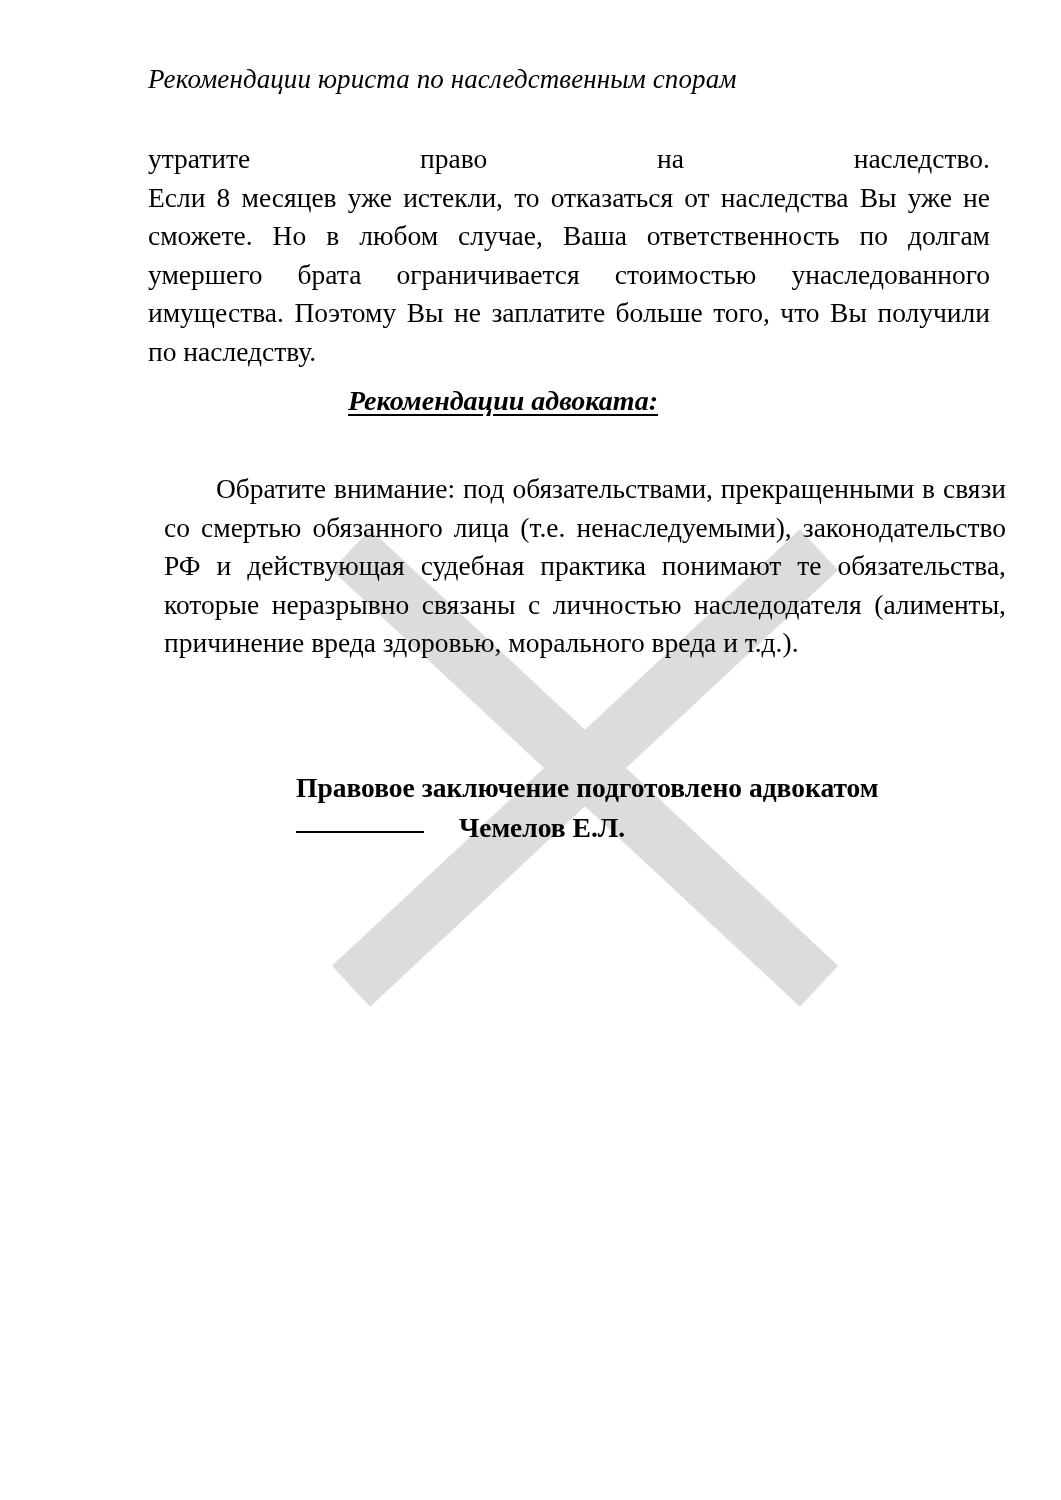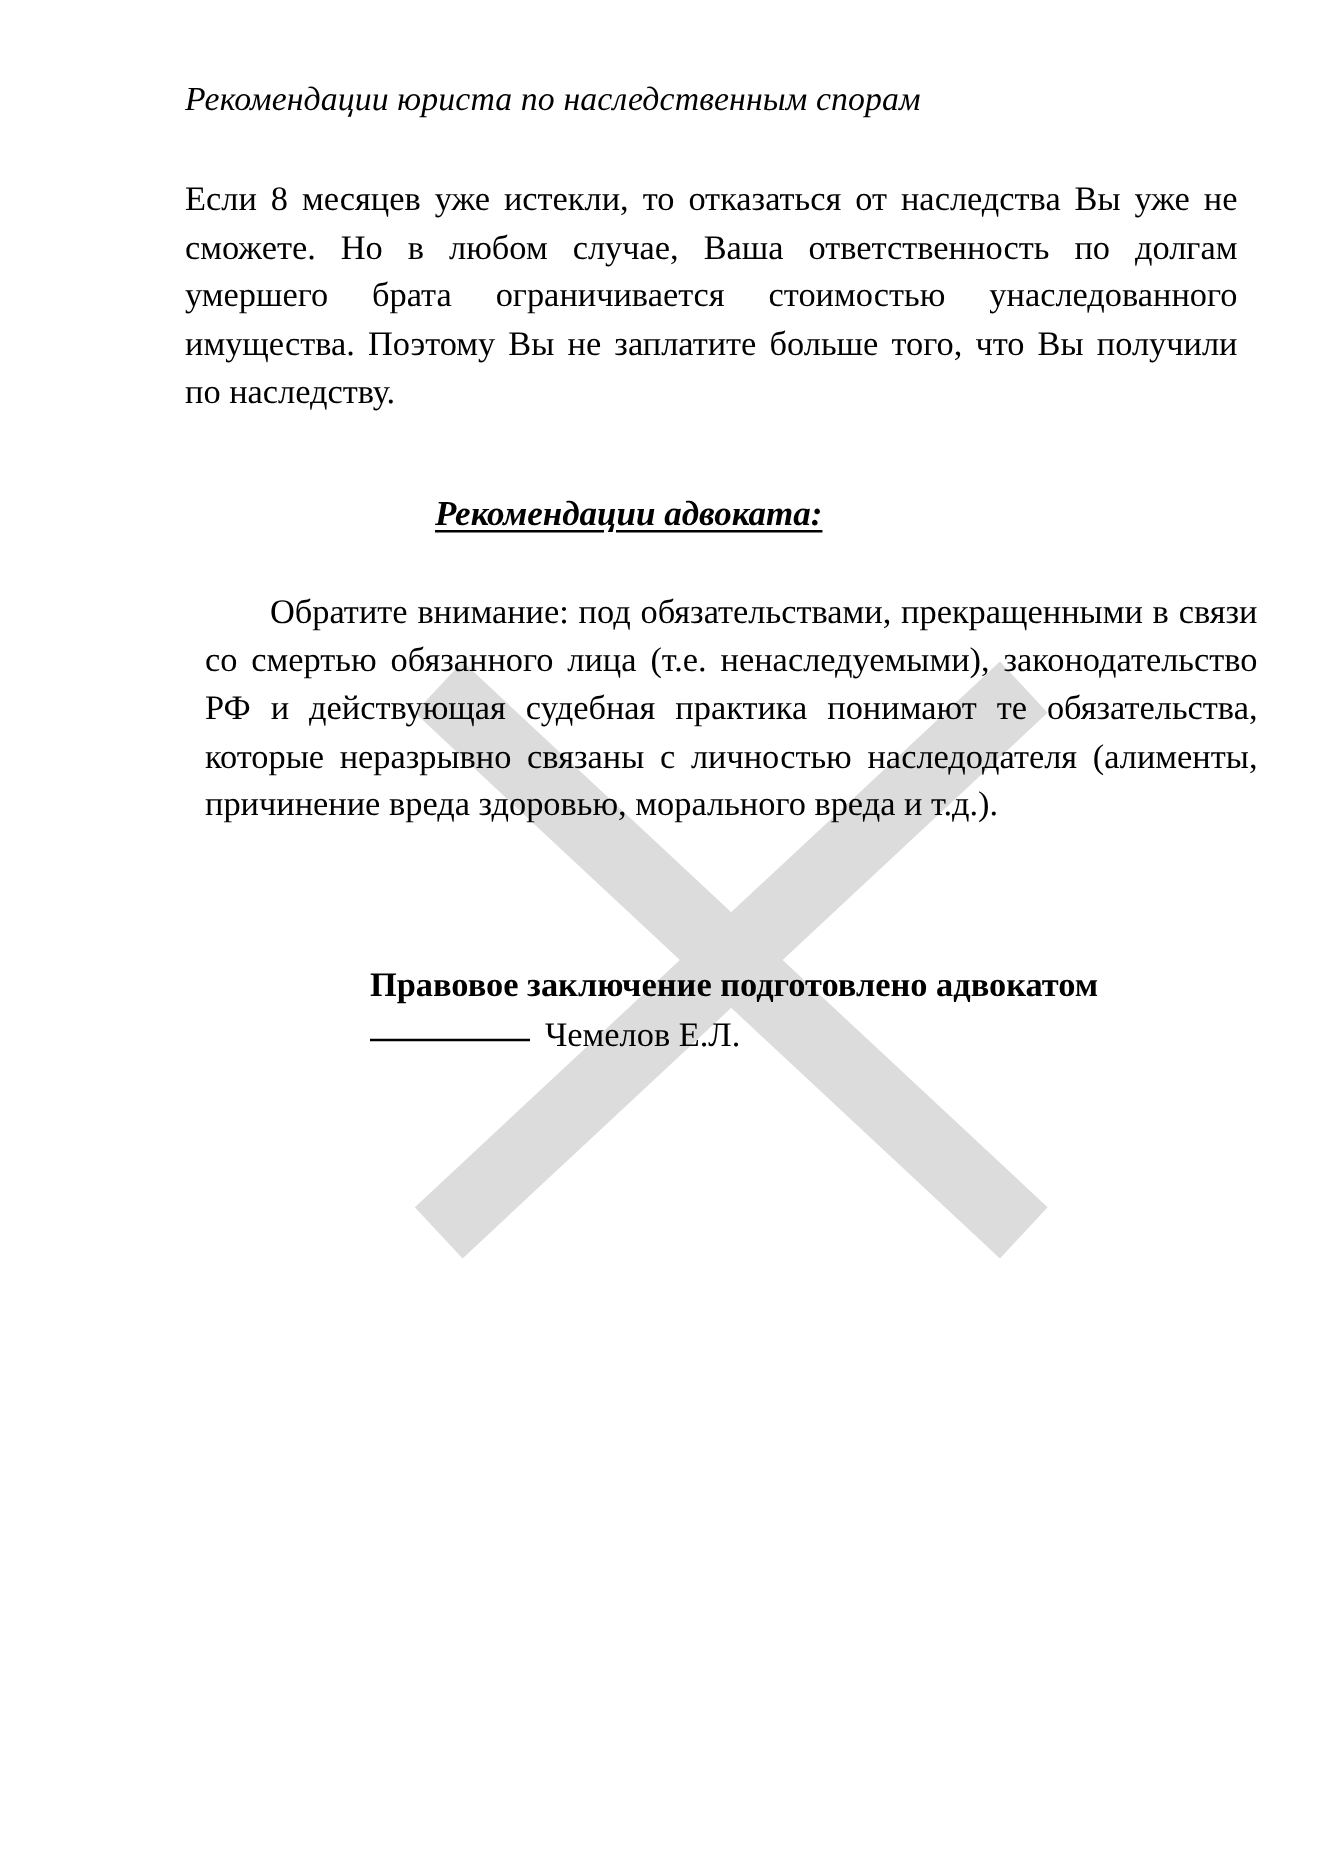--- a/index.html
+++ b/index.html
@@ -76,21 +76,21 @@
   .para-justify-all {
     text-align-last: justify;
   }
 
   .para-1 { position: absolute; top: 0px;  width: 842px; }
   .para-2 { position: absolute; top: 330px; width: 842px; margin-left: 16px; }
 
   .rec-heading {
     position: absolute;
     left: 200px;
-    top: 254px;
+    top: 243px;
     font-weight: bold;
     font-style: italic;
     font-size: 28px;
     line-height: 36px;
     text-decoration: underline;
     text-underline-offset: 4px;
     white-space: nowrap;
   }
 
   .sign-block {
@@ -110,40 +110,42 @@
     white-space: nowrap;
   }
   .sign-rule {
     display: inline-block;
     width: 128px;
     border-bottom: 2px solid #000;
     vertical-align: 4px;
     margin-right: 12px;
   }
   .sign-name {
-    font-weight: normal;
+    font-weight: bold;
+    margin-left: 23px;
   }
 </style>
 </head>
 <body>
 
 <div class="page">
 
   <div class="watermark">
     <div class="bar bar-a"></div>
     <div class="bar bar-b"></div>
   </div>
 
   <div class="content">
 
     <div class="doc-header">Рекомендации юриста по наследственным спорам</div>
 
     <div class="body-block" style="top:140px; height:720px;">
 
       <div class="para-1">
+        <p class="para para-justify-all" style="margin-bottom:0;">утратите право на наследство.</p>
         <p class="para">Если 8 месяцев уже истекли, то отказаться от наследства Вы уже не сможете. Но в любом случае, Ваша ответственность по долгам умершего брата ограничивается стоимостью унаследованного имущества. Поэтому Вы не заплатите больше того, что Вы получили по наследству.</p>
       </div>
 
       <div class="rec-heading">Рекомендации адвоката:</div>
 
       <div class="para-2">
         <p class="para" style="text-indent:52px;">Обратите внимание: под обязательствами, прекращенными в связи со смертью обязанного лица (т.е. ненаследуемыми), законодательство РФ и действующая судебная практика понимают те обязательства, которые неразрывно связаны с личностью наследодателя (алименты, причинение вреда здоровью, морального вреда и т.д.).</p>
       </div>
 
       <div class="sign-block">

